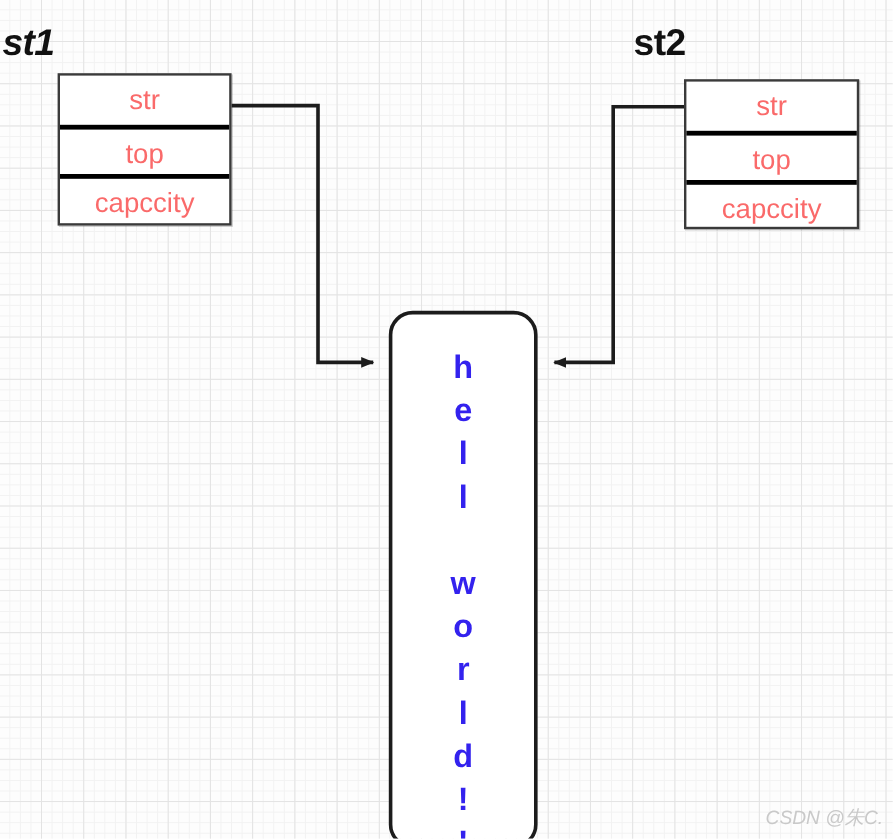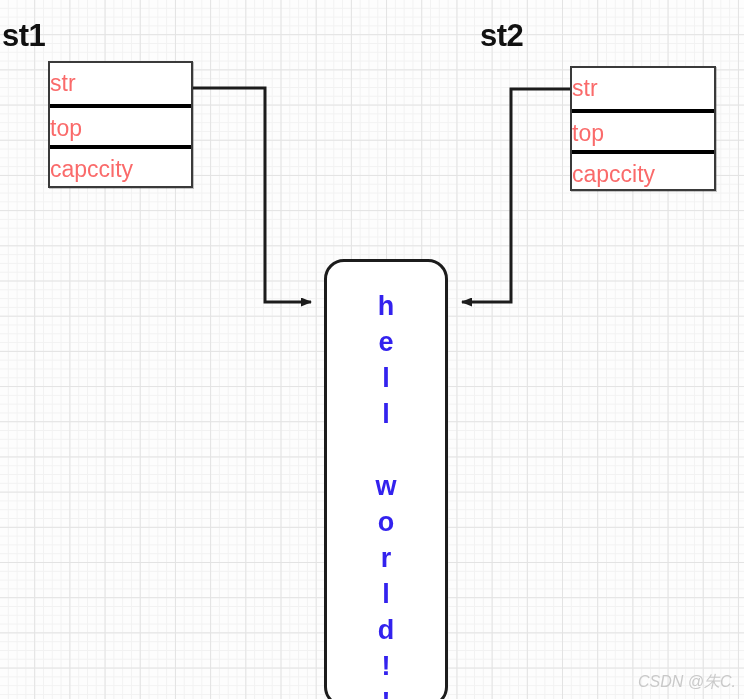--- a/index.html
+++ b/index.html
@@ -35,21 +35,21 @@
     position: absolute;
     box-sizing: border-box;
     background: #ffffff;
     border: 2px solid #3a3a3a;
     box-shadow: 1px 1px 0 rgba(0,0,0,0.22);
   }
   .struct-row {
     box-sizing: border-box;
     height: 41px;
     line-height: 41px;
-    text-align: left;
+    text-align: center;
     color: #fa6a6a;
     font-size: 23px;
     font-family: "Liberation Sans", sans-serif;
     white-space: nowrap;
   }
   .struct-row + .struct-row {
     border-top: 4px solid #000000;
   }
 
   #st1-box { left: 48px;  top: 61px; width: 145px; height: 127px; }
@@ -58,22 +58,22 @@
   
   .struct-label {
     position: absolute;
     font-family: "Liberation Sans", sans-serif;
     font-weight: bold;
     font-size: 31px;
     color: #111111;
     letter-spacing: -0.5px;
     white-space: nowrap;
   }
-  #st1-label { left: 2px;   top: 18px; }
-  #st2-label { left: 480px; top: 18px; }
+  #st1-label { left: 2px;   top: 18px; font-style: italic; }
+  #st2-label { left: 528px; top: 18px; }
 
   
   #heap-box {
     position: absolute;
     left: 324px;
     top: 259px;
     width: 124px;
     height: 448px;
     box-sizing: border-box;
     background: #ffffff;

